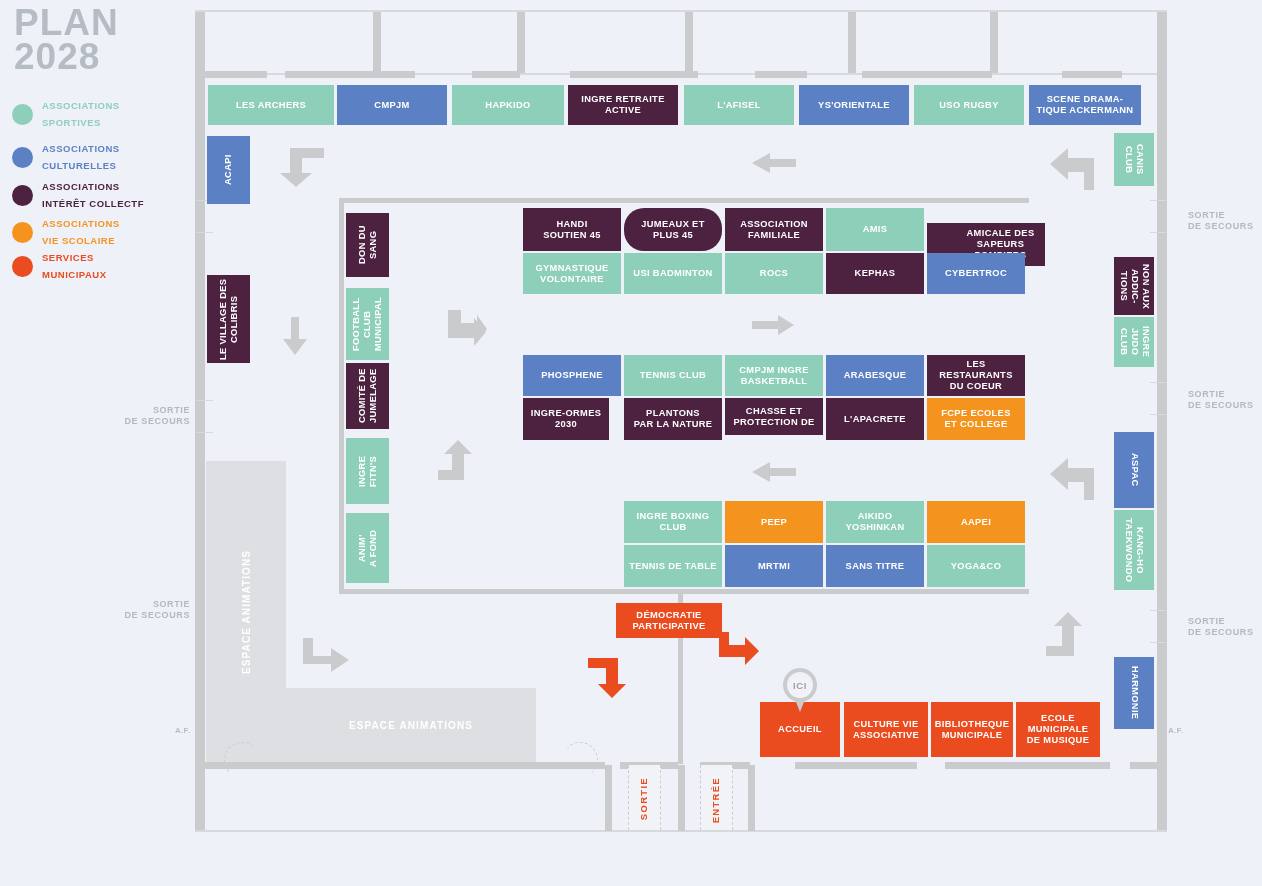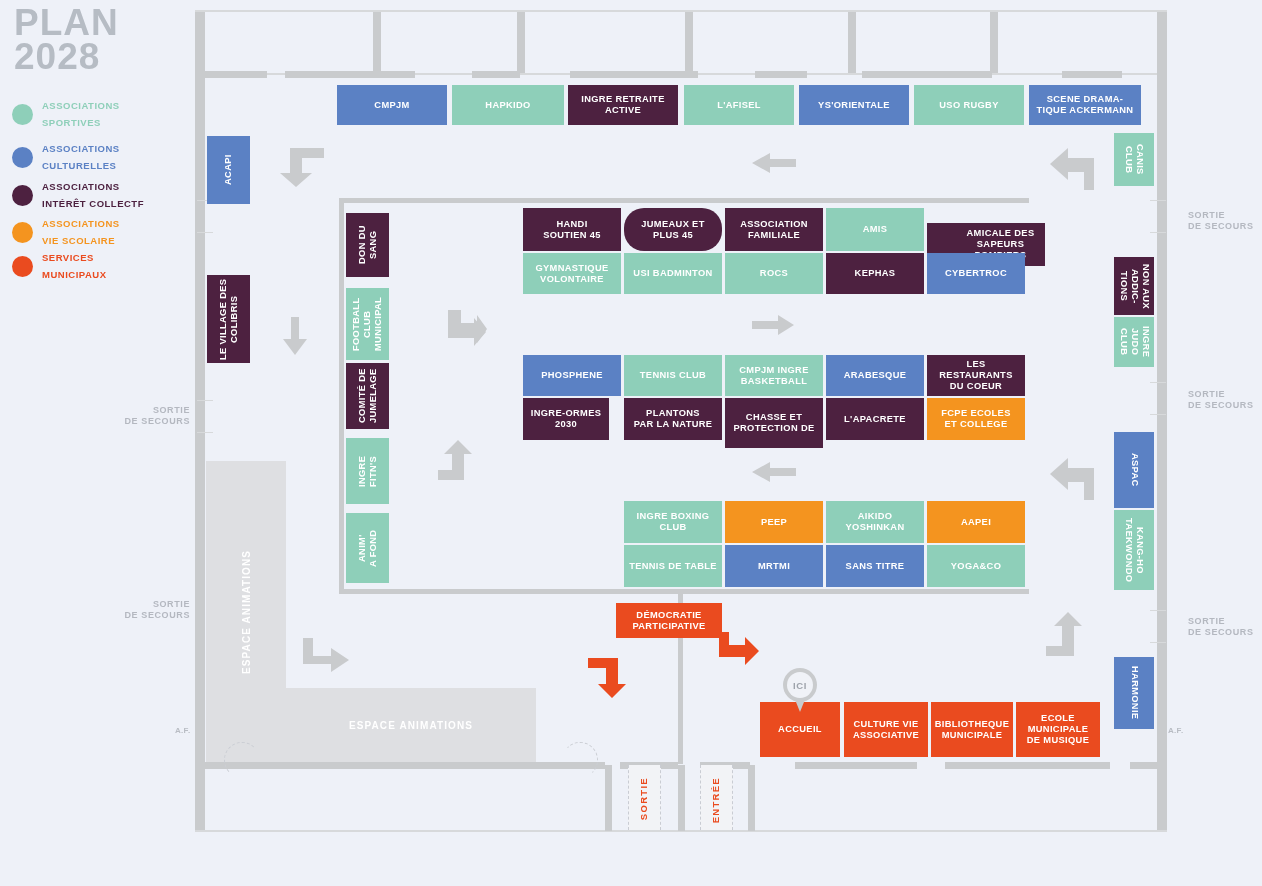--- a/index.html
+++ b/index.html
@@ -181,20 +181,21 @@
   <div class="wall" style="left:678px; top:765px; width:7px; height:66px;"></div>
   <div class="wall" style="left:748px; top:765px; width:7px; height:66px;"></div>
 
   <div class="anim-zone" style="left:206px; top:461px; width:80px; height:301px;"></div>
   <div class="anim-label" style="left:206px; top:461px; width:80px; height:301px; display:flex; align-items:center; justify-content:center; writing-mode:vertical-rl; transform:rotate(180deg);">ESPACE ANIMATIONS</div>
   <div class="anim-zone" style="left:286px; top:688px; width:250px; height:74px;"></div>
   <div class="anim-label" style="left:286px; top:688px; width:250px; height:74px; display:flex; align-items:center; justify-content:center;">ESPACE ANIMATIONS</div>
   <div class="door-arc" style="left:224px; top:742px; width:36px; height:36px; border-color:#cbced4; border-right-color:transparent; border-bottom-color:transparent;"></div>
   <div class="door-arc" style="left:562px; top:742px; width:36px; height:36px; border-color:#cbced4; border-left-color:transparent; border-bottom-color:transparent;"></div>
 
+  <div class="booth c-sport" style="left:208px; top:85px; width:126px; height:40px;">LES ARCHERS</div>
   <div class="booth c-cult" style="left:337px; top:85px; width:110px; height:40px;">CMPJM</div>
   <div class="booth c-sport" style="left:452px; top:85px; width:112px; height:40px;">HAPKIDO</div>
   <div class="booth c-int" style="left:568px; top:85px; width:110px; height:40px;">INGRE RETRAITE
 ACTIVE</div>
   <div class="booth c-sport" style="left:684px; top:85px; width:110px; height:40px;">L'AFISEL</div>
   <div class="booth c-cult" style="left:799px; top:85px; width:110px; height:40px;">YS'ORIENTALE</div>
   <div class="booth c-sport" style="left:914px; top:85px; width:110px; height:40px;">USO RUGBY</div>
   <div class="booth c-cult" style="left:1029px; top:85px; width:112px; height:40px;">SCENE DRAMA-
 TIQUE ACKERMANN</div>
 
@@ -250,21 +251,21 @@
   <div class="booth c-sport" style="left:725px; top:355px; width:98px; height:41px;">CMPJM INGRE
 BASKETBALL</div>
   <div class="booth c-cult" style="left:826px; top:355px; width:98px; height:41px;">ARABESQUE</div>
   <div class="booth c-int" style="left:927px; top:355px; width:98px; height:41px;">LES RESTAURANTS
 DU COEUR</div>
 
   <div class="booth c-int" style="left:523px; top:398px; width:86px; height:42px;">INGRE-ORMES
 2030</div>
   <div class="booth c-int" style="left:624px; top:398px; width:98px; height:42px;">PLANTONS
 PAR LA NATURE</div>
-  <div class="booth c-int" style="left:725px; top:398px; width:98px; height:50px;">CHASSE ET
+  <div class="booth c-int" style="left:725px; top:398px; width:98px; height:37px;">CHASSE ET
 PROTECTION DE</div>
   <div class="booth c-int" style="left:826px; top:398px; width:98px; height:42px;">L'APACRETE</div>
   <div class="booth c-scol" style="left:927px; top:398px; width:98px; height:42px;">FCPE ECOLES
 ET COLLEGE</div>
 
   <div class="booth c-sport" style="left:624px; top:501px; width:98px; height:42px;">INGRE BOXING
 CLUB</div>
   <div class="booth c-scol" style="left:725px; top:501px; width:98px; height:42px;">PEEP</div>
   <div class="booth c-sport" style="left:826px; top:501px; width:98px; height:42px;">AIKIDO
 YOSHINKAN</div>

